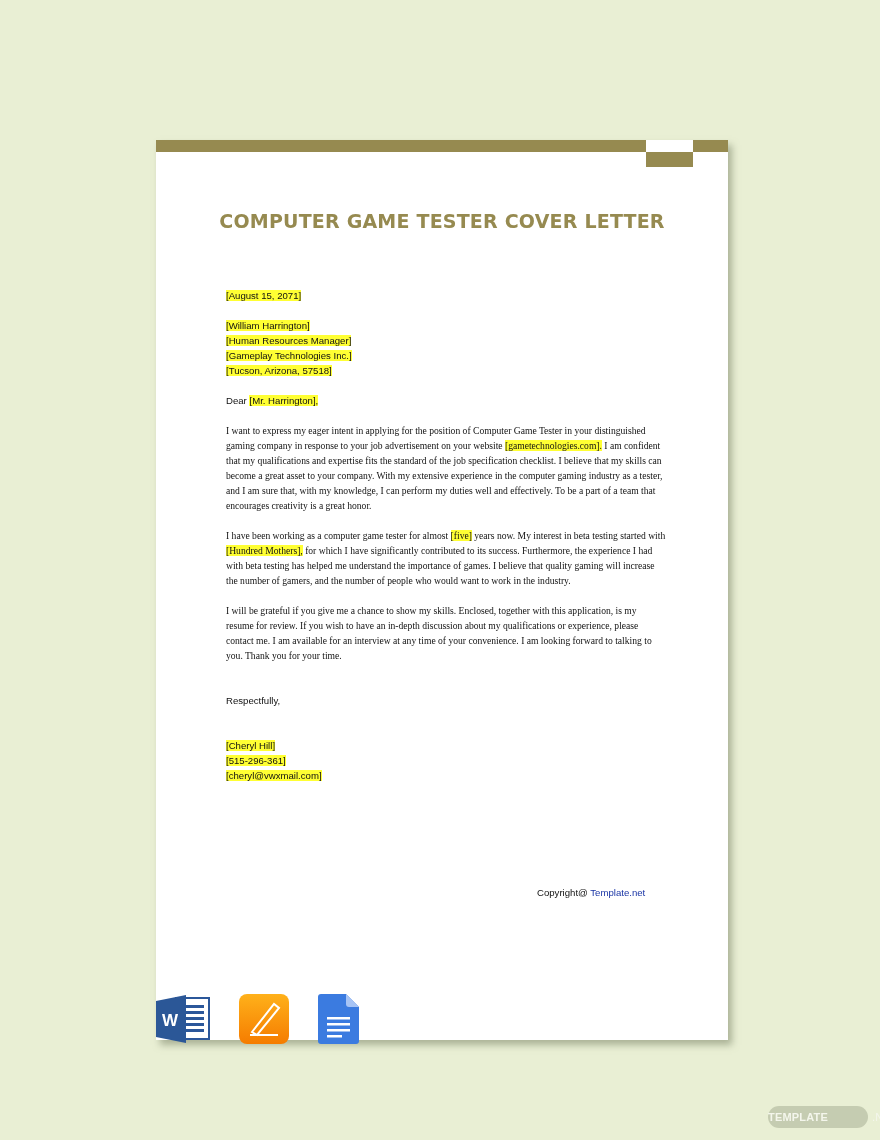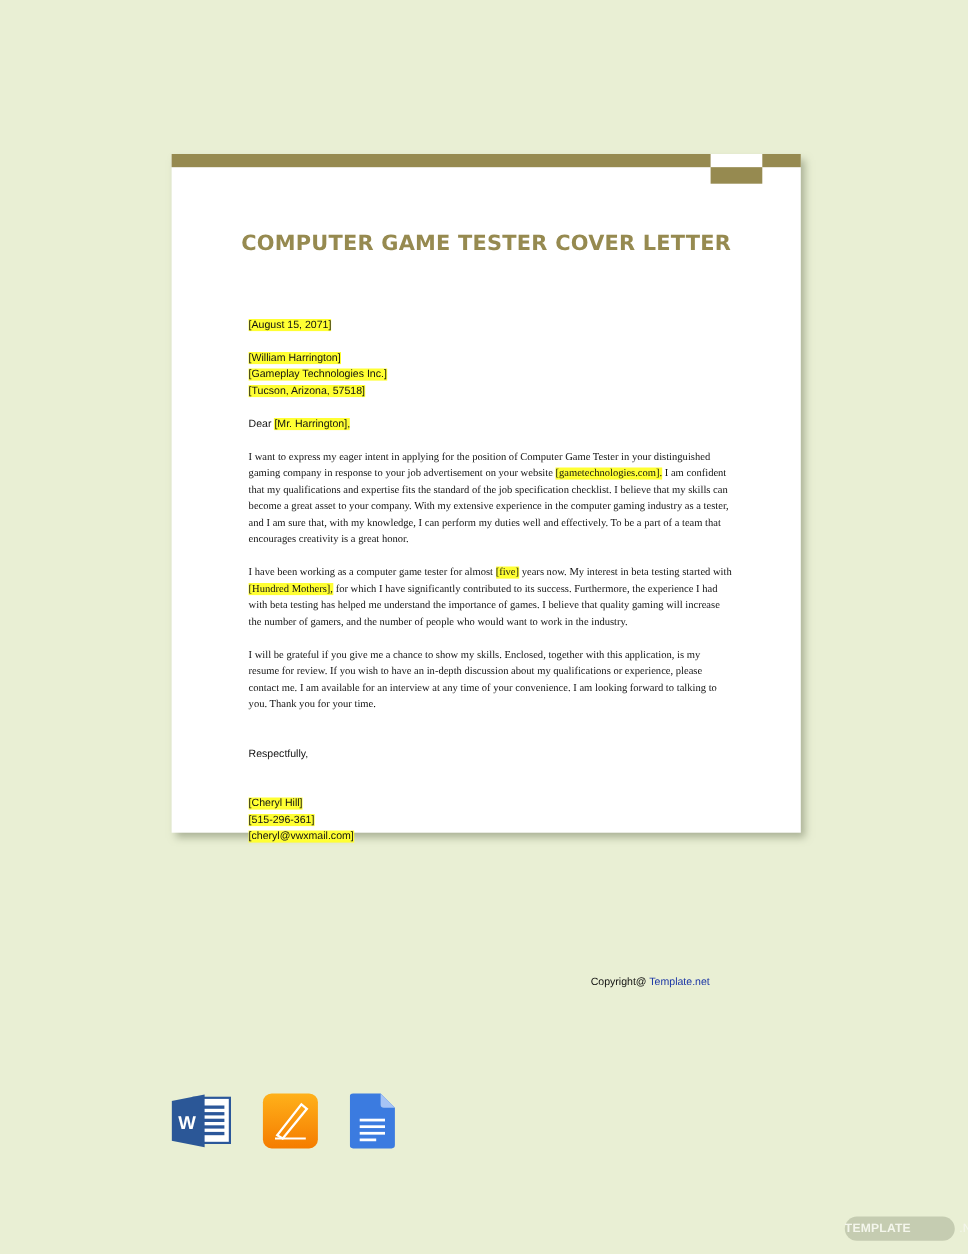--- a/index.html
+++ b/index.html
@@ -6,21 +6,21 @@
   html, body { width: 880px; height: 1140px; }
   body {
     background: #e9efd4;
     position: relative;
     font-family: "Liberation Sans", sans-serif;
     overflow: hidden;
   }
   .page {
     position: absolute;
     left: 156px; top: 140px;
-    width: 572px; height: 617px;
+    width: 572px; height: 900px;
     background: #ffffff;
     box-shadow: 4px 5px 7px rgba(120,130,100,0.55);
   }
   .topbar {
     position: absolute; left: 0; top: 0;
     width: 572px; height: 12px;
     background: #968a50;
   }
   .topbar-gap {
     position: absolute; left: 490px; top: 0;
@@ -79,20 +79,21 @@
   <div class="topbar"></div>
   <div class="topbar-gap"></div>
   <div class="topbar-drop"></div>
 
   <div class="title">COMPUTER GAME TESTER COVER LETTER</div>
 
   <div class="body-text">
     <span class="line"><span class="hl">[August 15, 2071]</span></span>
     <span class="line gap"></span>
     <span class="line"><span class="hl">[William Harrington]</span></span>
+    <span class="line"><span class="hl">[Human Resources Manager]</span></span>
     <span class="line"><span class="hl">[Gameplay Technologies Inc.]</span></span>
     <span class="line"><span class="hl">[Tucson, Arizona, 57518]</span></span>
     <span class="line gap"></span>
     <span class="line"><span>Dear </span><span class="hl">[Mr. Harrington],</span></span>
     <span class="line gap"></span>
     <span class="para"><span>I want to express my eager intent in applying for the position of Computer Game Tester in your distinguished gaming company in response to your job advertisement on your website </span><span class="hl">[gametechnologies.com].</span><span> I am confident that my qualifications and expertise fits the standard of the job specification checklist. I believe that my skills can become a great asset to your company. With my extensive experience in the computer gaming industry as a tester, and I am sure that, with my knowledge, I can perform my duties well and effectively. To be a part of a team that encourages creativity is a great honor.</span></span>
     <span class="line gap"></span>
     <span class="para"><span>I have been working as a computer game tester for almost </span><span class="hl">[five]</span><span> years now. My interest in beta testing started with </span><span class="hl">[Hundred Mothers],</span><span> for which I have significantly contributed to its success. Furthermore, the experience I had with beta testing has helped me understand the importance of games. I believe that quality gaming will increase the number of gamers, and the number of people who would want to work in the industry.</span></span>
     <span class="line gap"></span>
     <span class="para">I will be grateful if you give me a chance to show my skills. Enclosed, together with this application, is my resume for review. If you wish to have an in-depth discussion about my qualifications or experience, please contact me. I am available for an interview at any time of your convenience. I am looking forward to talking to you. Thank you for your time.</span>

